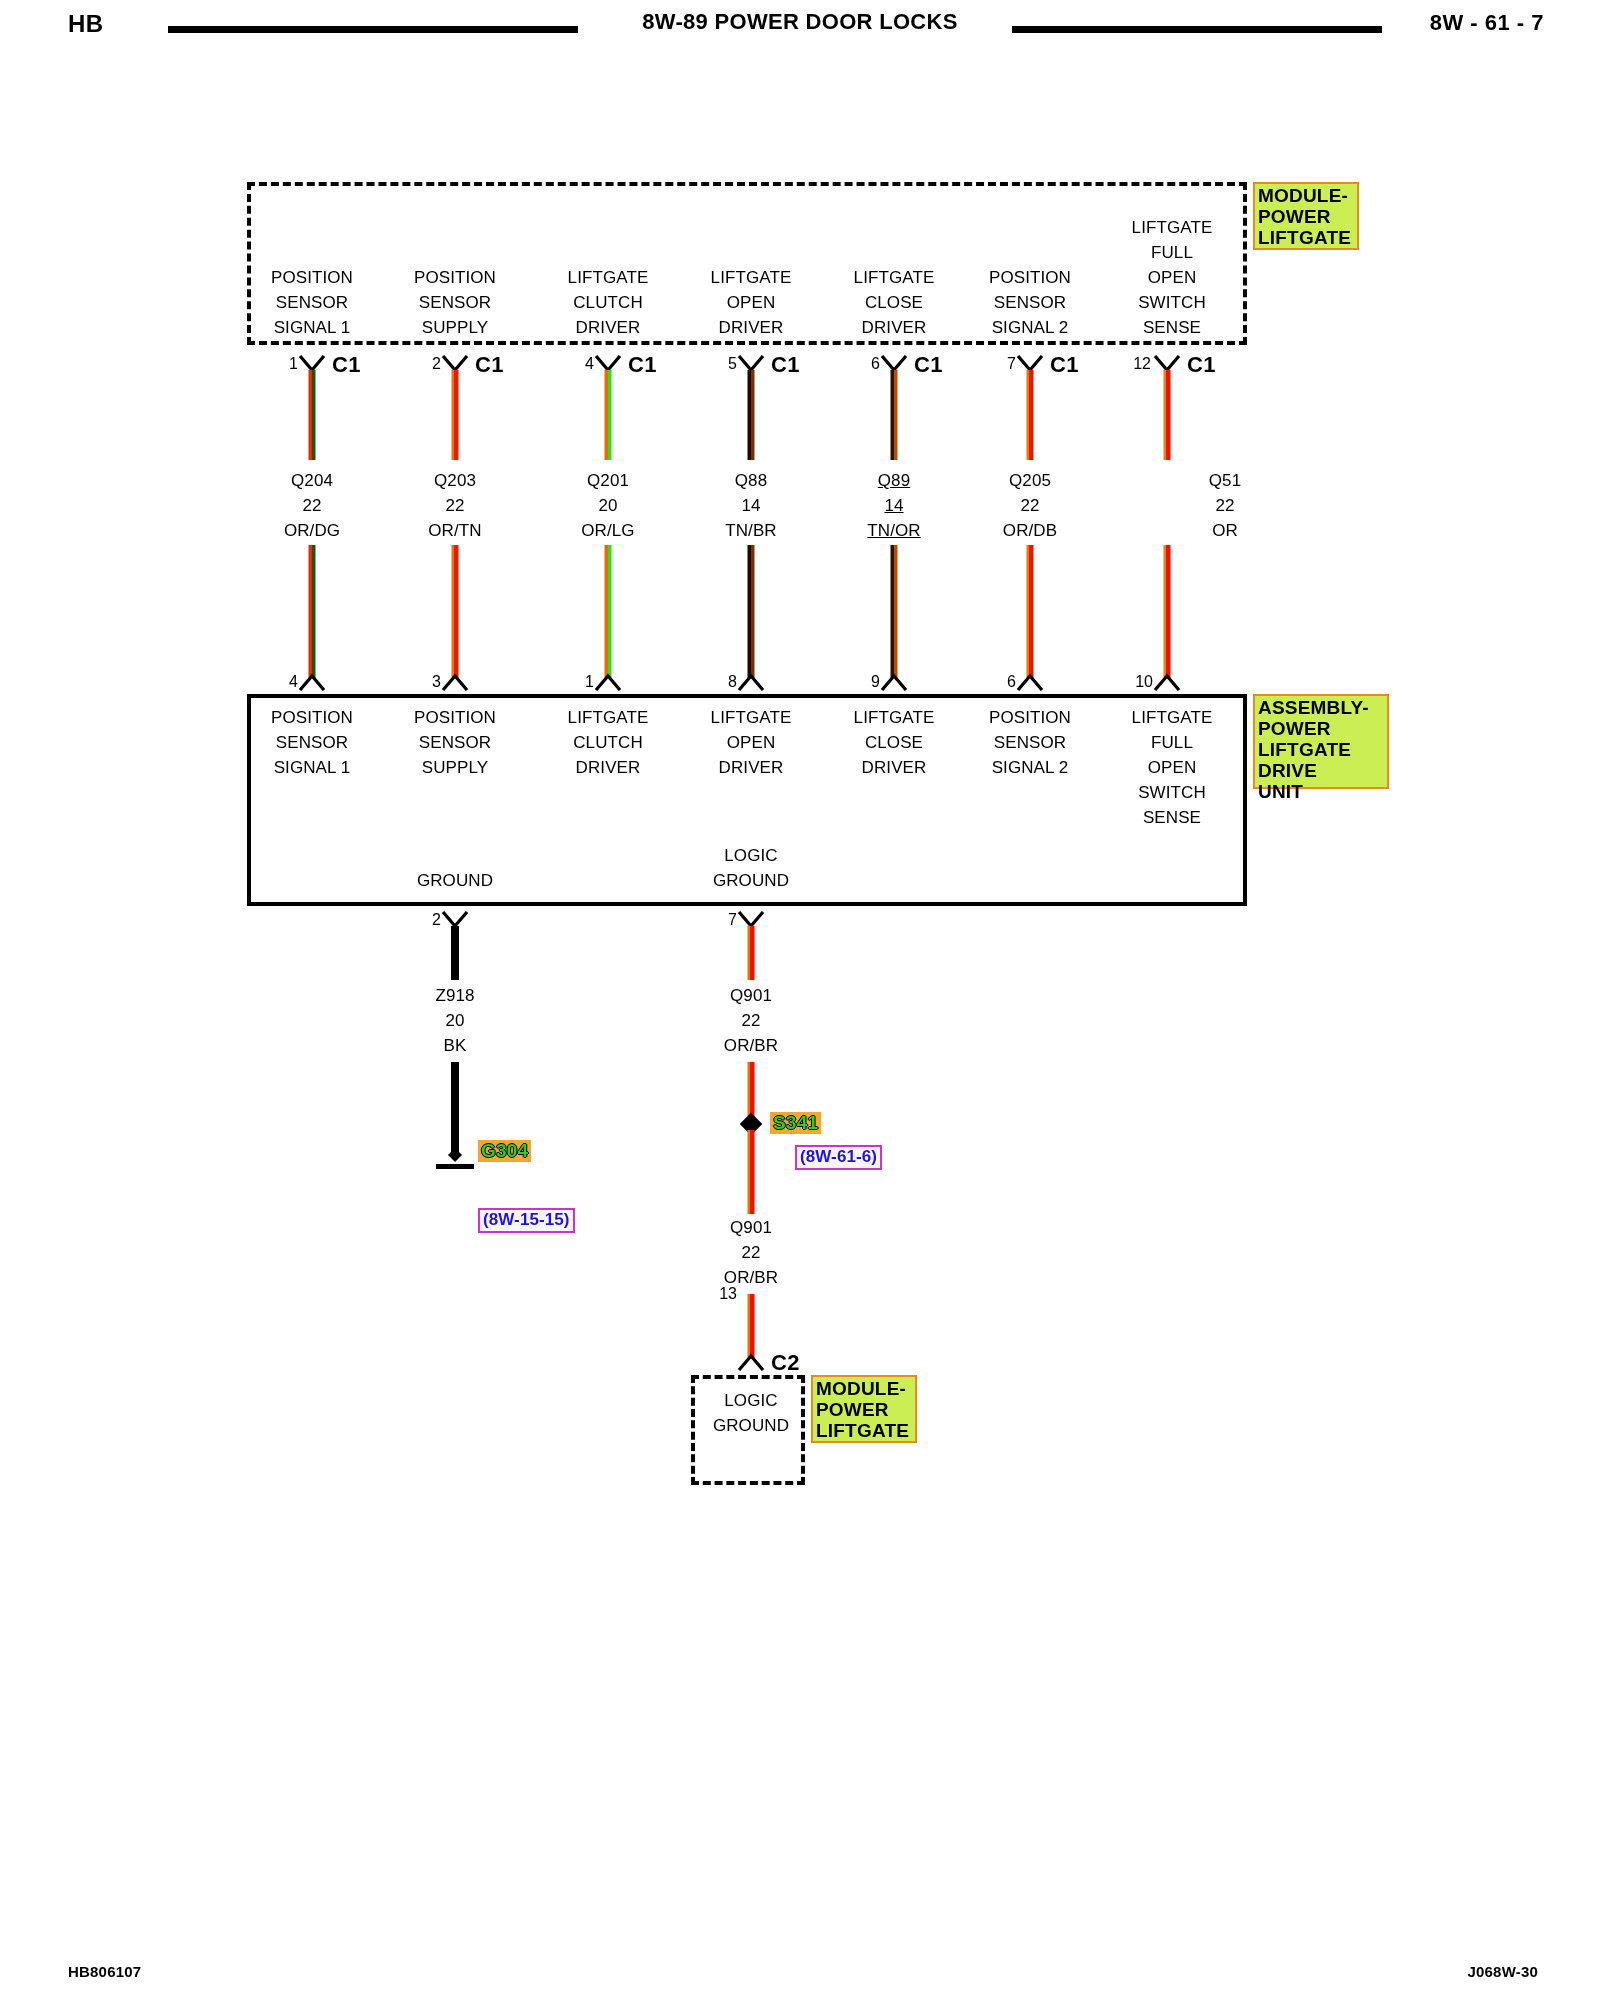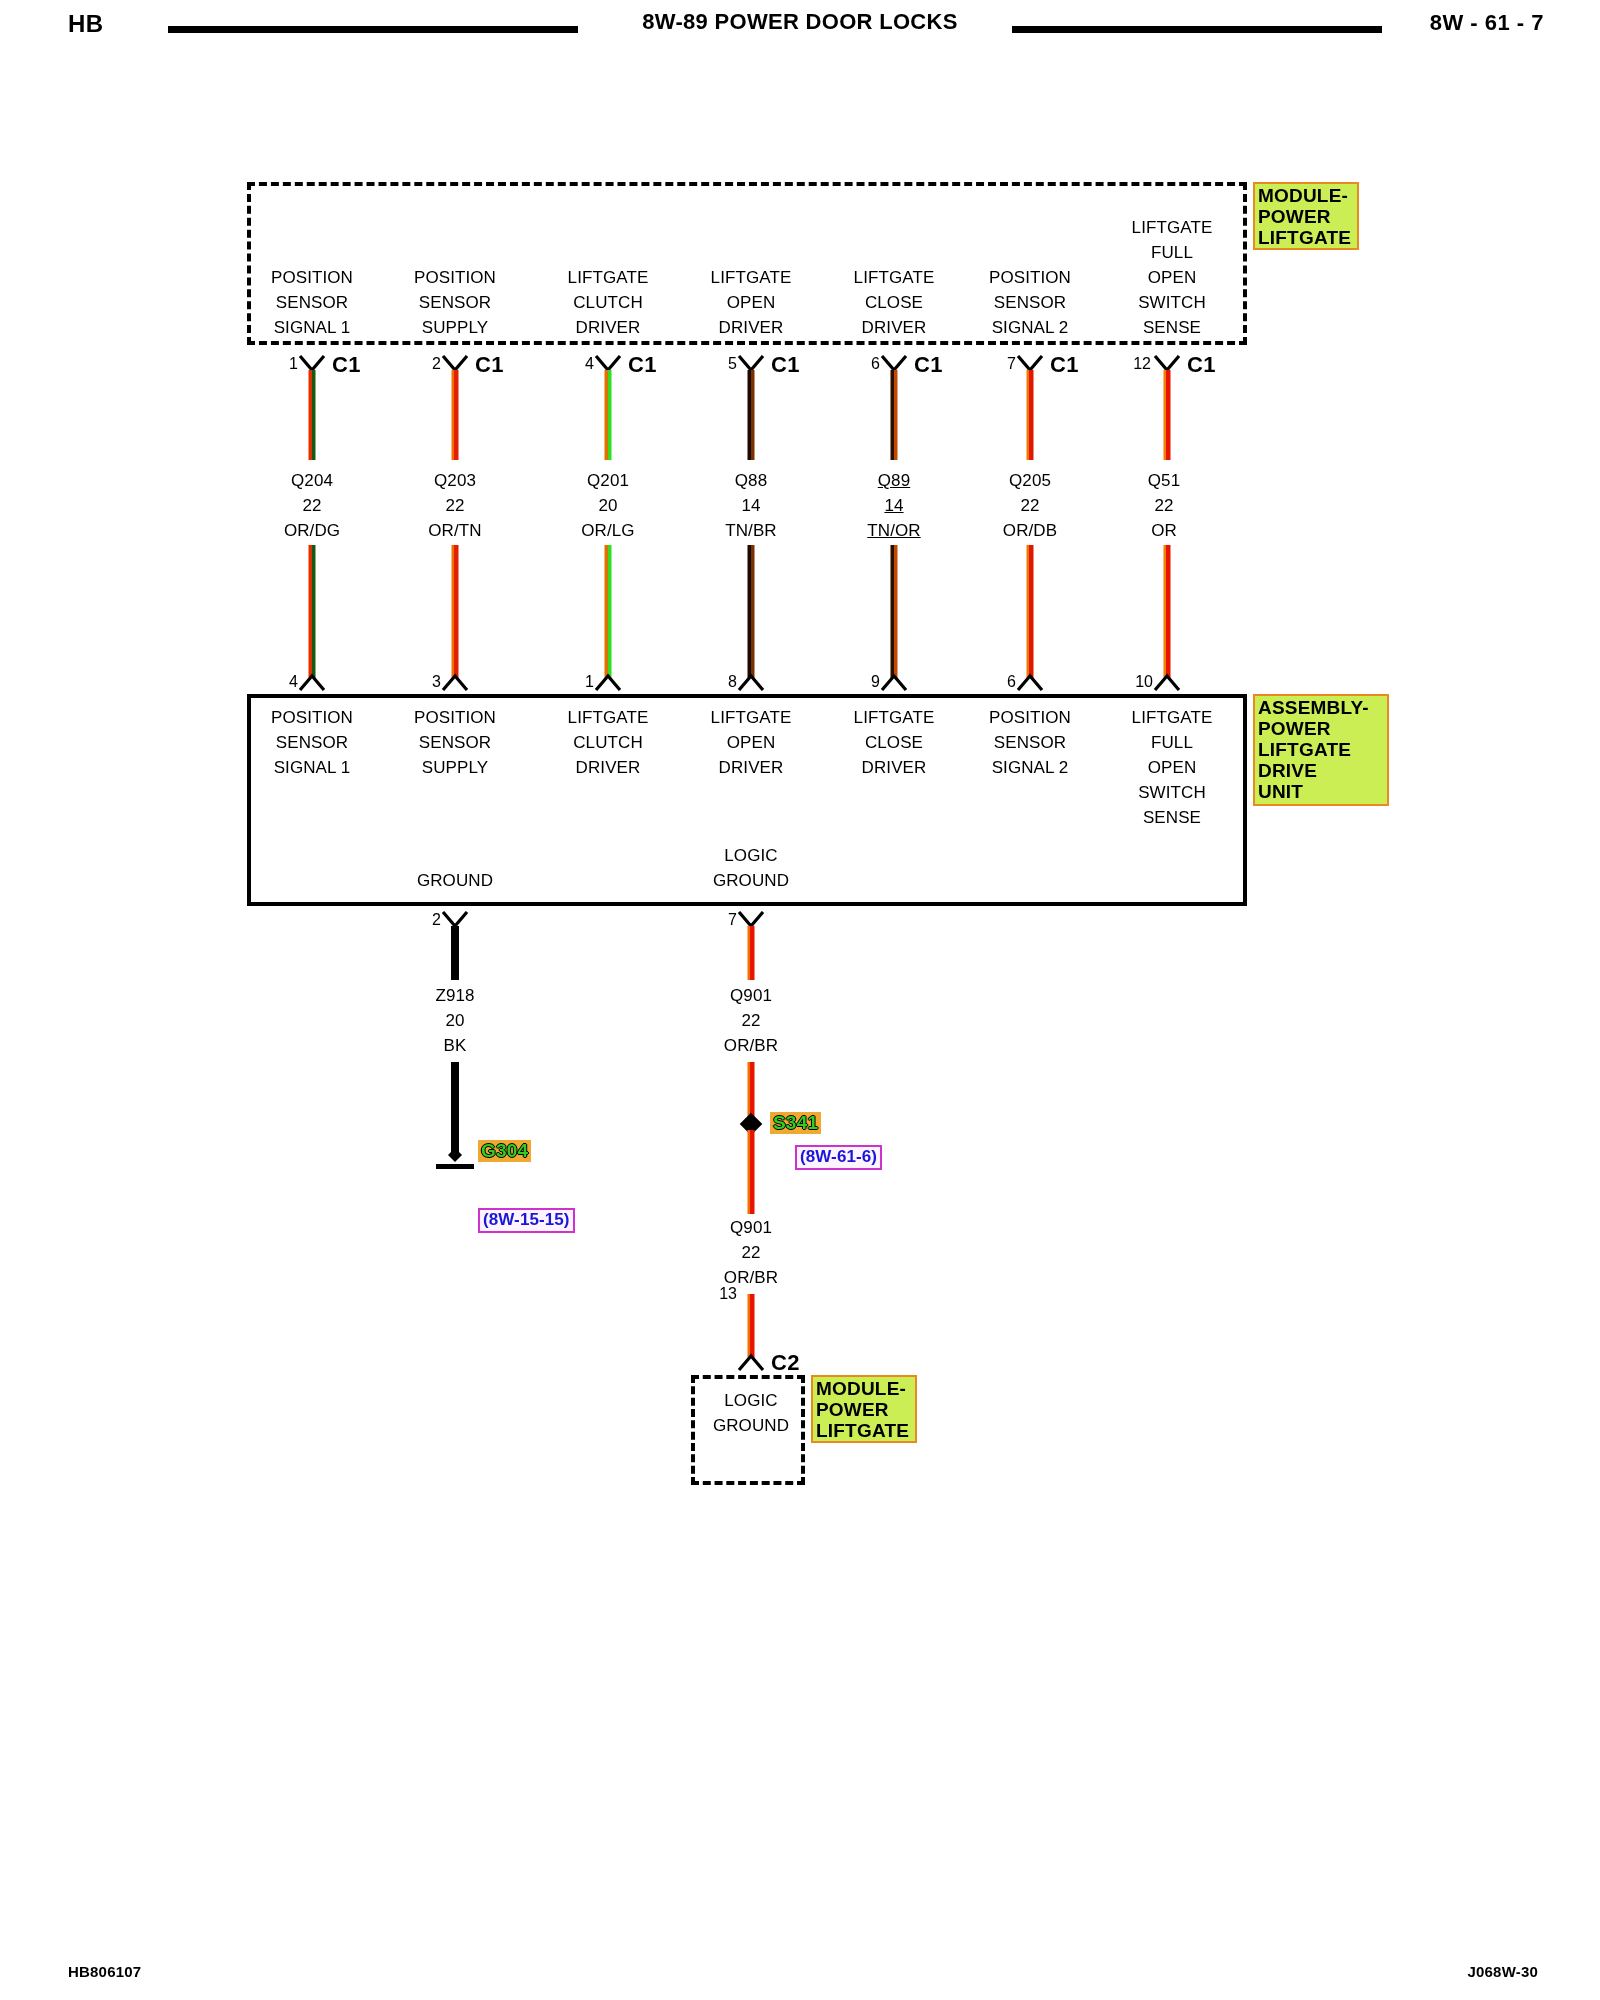--- a/index.html
+++ b/index.html
@@ -204,21 +204,21 @@
   <div class="wire" style="left:894px;top:370px;width:7px;height:90px;background:linear-gradient(90deg,#2A0E00 0 50%,#C04A00 50% 100%);"></div>
   <div class="wire" style="left:1030px;top:370px;width:7px;height:90px;background:linear-gradient(90deg,#F07800 0 42%,#E01800 42% 100%);"></div>
   <div class="wire" style="left:1167px;top:370px;width:7px;height:90px;background:linear-gradient(90deg,#F08000 0 35%,#E81400 35% 100%);"></div>
 
   <div class="wire-id" style="left:312px;top:468px;width:150px;"><span>Q204</span><br><span>22</span><br><span>OR/DG</span></div>
   <div class="wire-id" style="left:455px;top:468px;width:150px;"><span>Q203</span><br><span>22</span><br><span>OR/TN</span></div>
   <div class="wire-id" style="left:608px;top:468px;width:150px;"><span>Q201</span><br><span>20</span><br><span>OR/LG</span></div>
   <div class="wire-id" style="left:751px;top:468px;width:150px;"><span>Q88</span><br><span>14</span><br><span>TN/BR</span></div>
   <div class="wire-id" style="left:894px;top:468px;width:150px;text-decoration:underline;"><span>Q89</span><br><span>14</span><br><span>TN/OR</span></div>
   <div class="wire-id" style="left:1030px;top:468px;width:150px;"><span>Q205</span><br><span>22</span><br><span>OR/DB</span></div>
-  <div class="wire-id" style="left:1164px;top:468px;width:150px;"><span>Q51</span><br><span>22</span><br><span>OR</span></div>
+  <div class="wire-id" style="left:1225px;top:468px;width:150px;"><span>Q51</span><br><span>22</span><br><span>OR</span></div>
 
   <div class="wire" style="left:312px;top:545px;width:7px;height:133px;background:linear-gradient(90deg,#E03000 0 55%,#145A14 55% 100%);"></div>
   <div class="wire" style="left:455px;top:545px;width:7px;height:133px;background:linear-gradient(90deg,#F07000 0 38%,#E02000 38% 100%);"></div>
   <div class="wire" style="left:608px;top:545px;width:7px;height:133px;background:linear-gradient(90deg,#E07000 0 48%,#33DD22 48% 100%);"></div>
   <div class="wire" style="left:751px;top:545px;width:7px;height:133px;background:linear-gradient(90deg,#1A0A00 0 55%,#7A3000 55% 100%);"></div>
   <div class="wire" style="left:894px;top:545px;width:7px;height:133px;background:linear-gradient(90deg,#2A0E00 0 50%,#C04A00 50% 100%);"></div>
   <div class="wire" style="left:1030px;top:545px;width:7px;height:133px;background:linear-gradient(90deg,#F07800 0 42%,#E01800 42% 100%);"></div>
   <div class="wire" style="left:1167px;top:545px;width:7px;height:133px;background:linear-gradient(90deg,#F08000 0 35%,#E81400 35% 100%);"></div>
 
   <div class="pin-num" style="left:298px;top:673px;">4</div>
@@ -259,21 +259,21 @@
   </div>
   <div class="pin-num" style="left:1153px;top:673px;">10</div>
   <div class="arrow" style="left:1167px;top:673px;">
     <svg width="30" height="18" viewBox="0 0 30 18">
         <path d="M3 17 L15 3 L27 17" fill="none" stroke="#000" stroke-width="3.2"></path>
       </svg>
   </div>
 
   <div class="solid-box" style="left:247px;top:694px;width:1000px;height:212px;"></div>
 
-  <div class="hl" style="left:1253px;top:694px;width:136px;height:112px;">ASSEMBLY-
+  <div class="hl" style="left:1253px;top:694px;width:136px;height:95px;">ASSEMBLY-
 POWER
 LIFTGATE
 DRIVE
 UNIT</div>
 
   <div class="port-label" style="left:312px;top:705px;width:150px;">POSITION
 SENSOR
 SIGNAL 1</div>
   <div class="port-label" style="left:455px;top:705px;width:150px;">POSITION
 SENSOR

